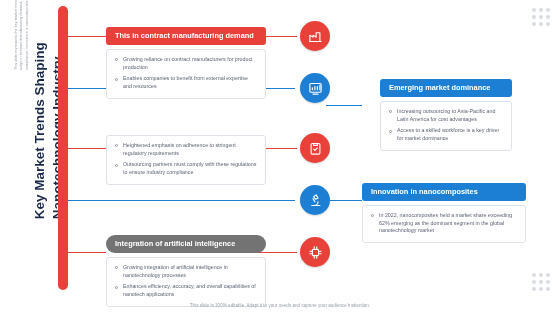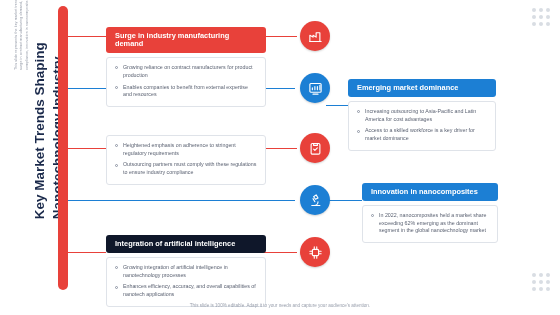--- a/index.html
+++ b/index.html
@@ -183,59 +183,59 @@
 <div class="node" style="left:300px;top:237px;background:#e8413a;">
   <span>
     <svg width="15" height="15" viewBox="0 0 24 24" fill="none" stroke="#ffffff" stroke-width="1.8" stroke-linecap="round" stroke-linejoin="round">
       <rect x="7" y="7" width="10" height="10" rx="2"></rect>
         <path d="M10 3v4M14 3v4M10 17v4M14 17v4M3 10h4M3 14h4M17 10h4M17 14h4"></path>
     </svg>
   </span>
 </div>
 
 <div class="card" style="left:106px;top:27px;width:160px;">
-  <div class="card-head" style="background:#e8413a;">Surge in industry manufacturing demand</div>
+  <div class="card-head" style="background:#e8413a;">This in contract manufacturing demand</div>
   <div class="card-body">
     <ul>
       <li>Growing reliance on contract manufacturers for product production</li>
       <li>Enables companies to benefit from external expertise and resources</li>
     </ul>
   </div>
 </div>
 
-<div class="card" style="left:348px;top:79px;width:148px;">
+<div class="card" style="left:380px;top:79px;width:132px;">
   <div class="card-head" style="background:#1c7fd4;">Emerging market dominance</div>
   <div class="card-body">
     <ul>
       <li>Increasing outsourcing to Asia-Pacific and Latin America for cost advantages</li>
       <li>Access to a skilled workforce is a key driver for market dominance</li>
     </ul>
   </div>
 </div>
 
 <div class="card" style="left:106px;top:131px;width:160px;">
   <div class="card-body">
     <ul>
       <li>Heightened emphasis on adherence to stringent regulatory requirements</li>
       <li>Outsourcing partners must comply with these regulations to ensure industry compliance</li>
     </ul>
   </div>
 </div>
 
-<div class="card" style="left:362px;top:183px;width:136px;">
+<div class="card" style="left:362px;top:183px;width:164px;">
   <div class="card-head" style="background:#1c7fd4;">Innovation in nanocomposites</div>
   <div class="card-body">
     <ul>
       <li>In 2022, nanocomposites held a market share exceeding 62% emerging as the dominant segment in the global nanotechnology market</li>
     </ul>
   </div>
 </div>
 
 <div class="card" style="left:106px;top:235px;width:160px;">
-  <div class="card-head" style="background:#0f172a;">Integration of artificial intelligence</div>
+  <div class="card-head" style="background:#737373;border-radius:9px;">Integration of artificial intelligence</div>
   <div class="card-body">
     <ul>
       <li>Growing integration of artificial intelligence in nanotechnology processes</li>
       <li>Enhances efficiency, accuracy, and overall capabilities of nanotech applications</li>
     </ul>
   </div>
 </div>
 
 <div class="footer">This slide is 100% editable. Adapt it to your needs and capture your audience's attention.</div>
 

